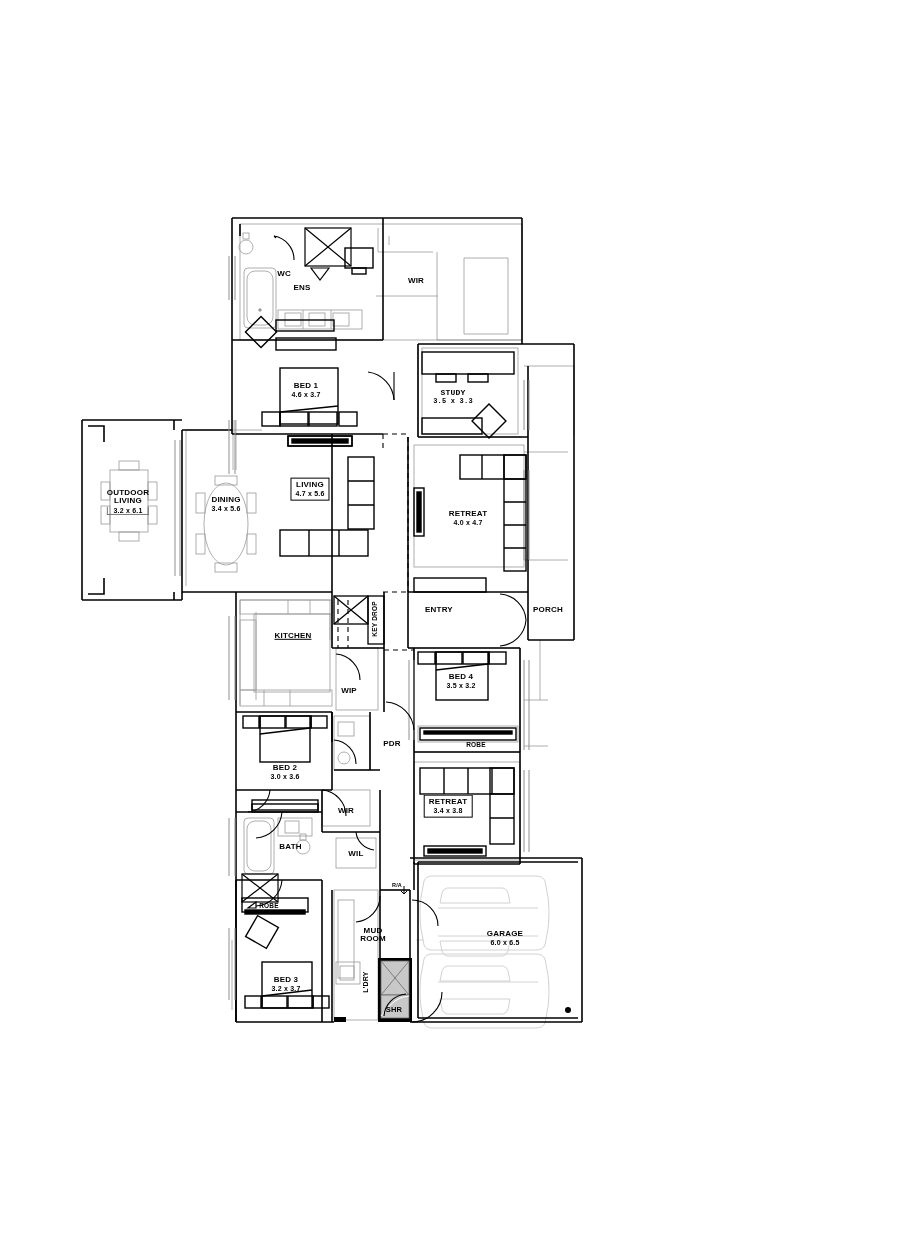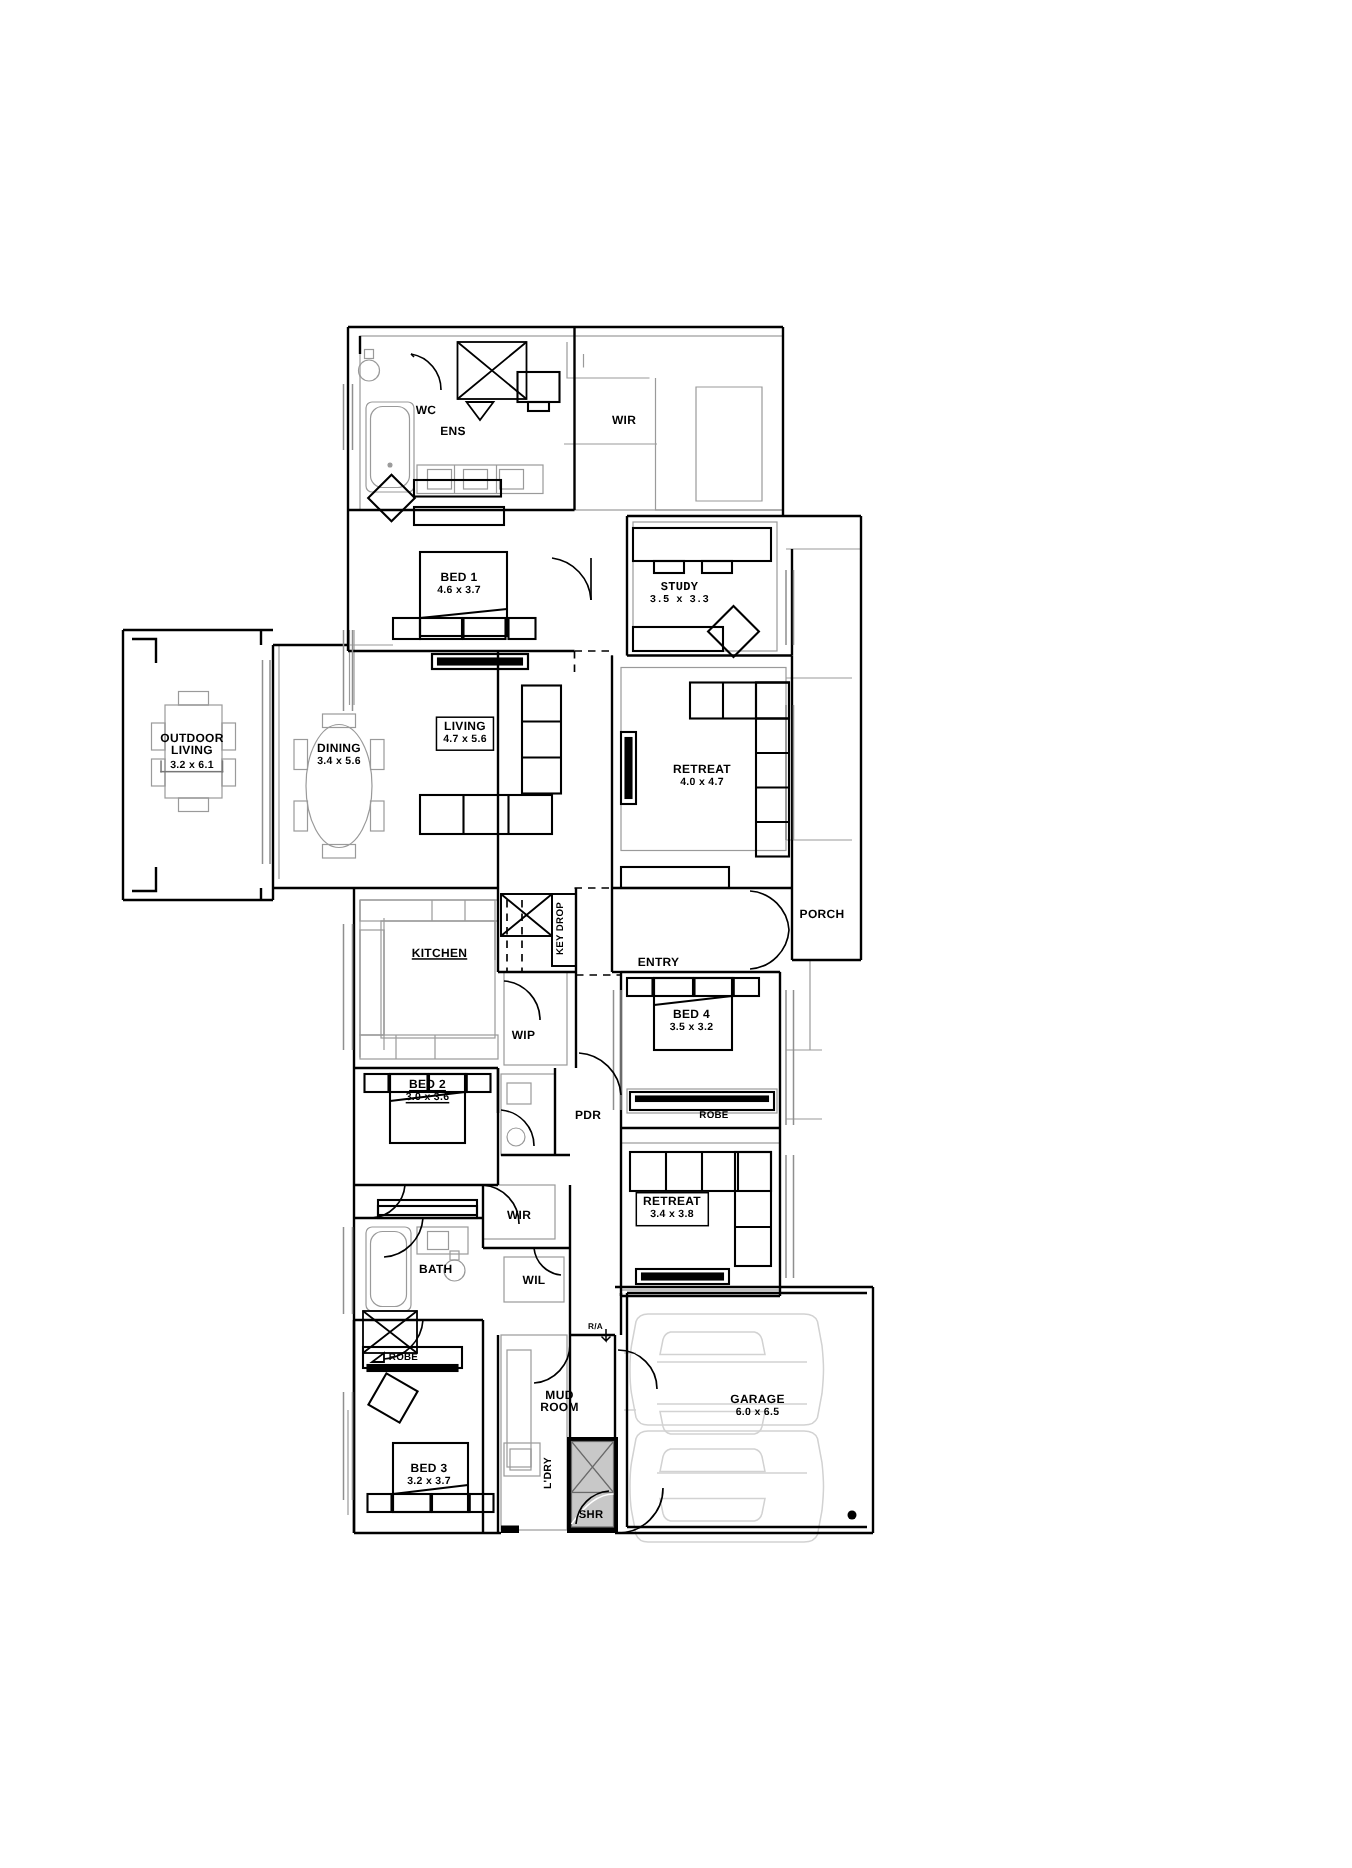--- a/index.html
+++ b/index.html
@@ -449,21 +449,21 @@
       <span class="dim">3.4 x 5.6</span>
     </div>
     <div class="lbl boxed" style="left: 310px; top: 489px; font-size: 8px;">
       <span class="nm">LIVING</span>
       <span class="dim">4.7 x 5.6</span>
     </div>
     <div class="lbl" style="left: 468px; top: 518px; font-size: 8px;">
       <span class="nm">RETREAT</span>
       <span class="dim">4.0 x 4.7</span>
     </div>
-    <div class="lbl" style="left: 439px; top: 610px; font-size: 8px; margin-top: 32px;">
+    <div class="lbl" style="left: 439px; top: 610px; font-size: 8px;">
       <span class="nm">ENTRY</span>
     </div>
     <div class="lbl" style="left: 548px; top: 610px; font-size: 8px;">
       <span class="nm">PORCH</span>
     </div>
     <div class="lbl vert" style="left: 375px; top: 619px; font-size: 6.5px; transform: translate(-50%, -50%) rotate(-90deg);">
       <span class="nm">KEY DROP</span>
     </div>
     <div class="lbl" style="left: 293px; top: 636px; font-size: 8px; text-decoration: underline;">
       <span class="nm">KITCHEN</span>
@@ -471,21 +471,21 @@
     <div class="lbl" style="left: 349px; top: 691px; font-size: 8px;">
       <span class="nm">WIP</span>
     </div>
     <div class="lbl" style="left: 461px; top: 681px; font-size: 8px;">
       <span class="nm">BED 4</span>
       <span class="dim">3.5 x 3.2</span>
     </div>
     <div class="lbl" style="left: 476px; top: 745px; font-size: 6.5px;">
       <span class="nm">ROBE</span>
     </div>
-    <div class="lbl" style="left: 285px; top: 728px; font-size: 8px; text-decoration: underline;">
+    <div class="lbl" style="left: 285px; top: 772px; font-size: 8px;">
       <span class="nm">BED 2</span>
       <span class="dim">3.0 x 3.6</span>
     </div>
     <div class="lbl" style="left: 360px; top: 744px; font-size: 8px; margin-left: 32px;">
       <span class="nm">PDR</span>
     </div>
     <div class="lbl" style="left: 346px; top: 811px; font-size: 8px;">
       <span class="nm">WIR</span>
     </div>
     <div class="lbl" style="left: 356px; top: 854px; font-size: 8px;">

